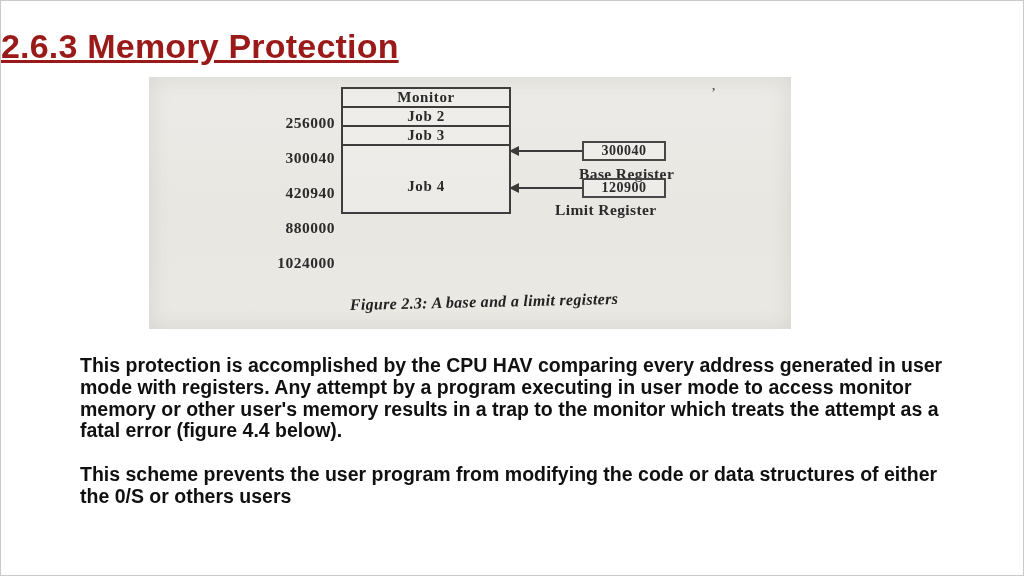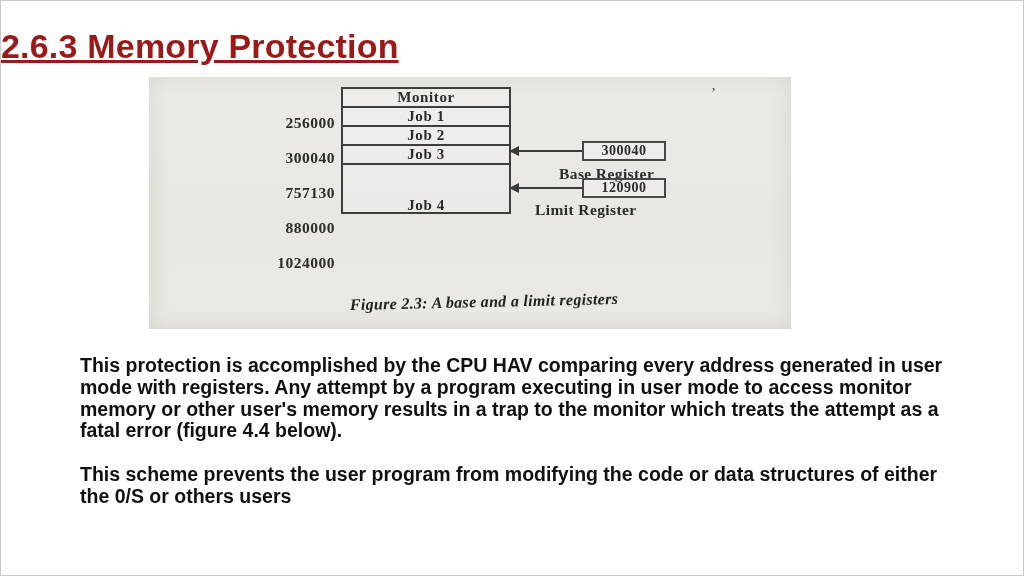--- a/index.html
+++ b/index.html
@@ -38,21 +38,21 @@
     position:absolute; left:78px; width:108px; text-align:right;
     font-size:15.5px; font-weight:600; letter-spacing:0.5px;
   }
   .reg-box {
     position:absolute; width:84px; height:20px; border:2px solid #474747;
     display:flex; align-items:center; justify-content:center;
     font-size:14px; font-weight:600; letter-spacing:0.5px;
     background:rgba(255,255,255,0.2);
   }
   .reg-label {
-    position:absolute; font-size:15.5px; font-weight:600; letter-spacing:0.4px;
+    position:absolute; font-size:15.5px; font-weight:600; letter-spacing:0.4px;margin-left:20px;
   }
   .arrow-line { position:absolute; height:2px; background:#3a3a3a; }
   .arrow-head {
     position:absolute; width:0; height:0;
     border-top:5px solid transparent; border-bottom:5px solid transparent;
     border-right:10px solid #3a3a3a;
   }
   .caption {
     position:absolute; left:150px; top:216px; width:370px; text-align:center;
     font-size:16px; font-style:italic; font-weight:700; letter-spacing:0.3px;
@@ -72,29 +72,28 @@
 <body>
 
 <div class="slide">
 
   <h1 class="title">2.6.3 Memory Protection</h1>
 
   <div class="scan">
 
     <div class="memstack">
       <div class="memrow">Monitor</div>
-      <div class="memrow">Job 1</div>
       <div class="memrow">Job 2</div>
       <div class="memrow">Job 3</div>
       <div class="memrow">Job 4</div>
     </div>
 
     <div class="addr" style="top:37px">256000</div>
     <div class="addr" style="top:72px">300040</div>
-    <div class="addr" style="top:107px">757130</div>
+    <div class="addr" style="top:107px">420940</div>
     <div class="addr" style="top:142px">880000</div>
     <div class="addr" style="top:177px">1024000</div>
 
     <div class="reg-box" style="left:433px; top:64px">300040</div>
     <div class="reg-label" style="left:410px; top:88px">Base Register</div>
 
     <div class="reg-box" style="left:433px; top:101px">120900</div>
     <div class="reg-label" style="left:386px; top:124px">Limit Register</div>
 
     <div class="arrow-line" style="left:370px; top:73px; width:63px"></div>

